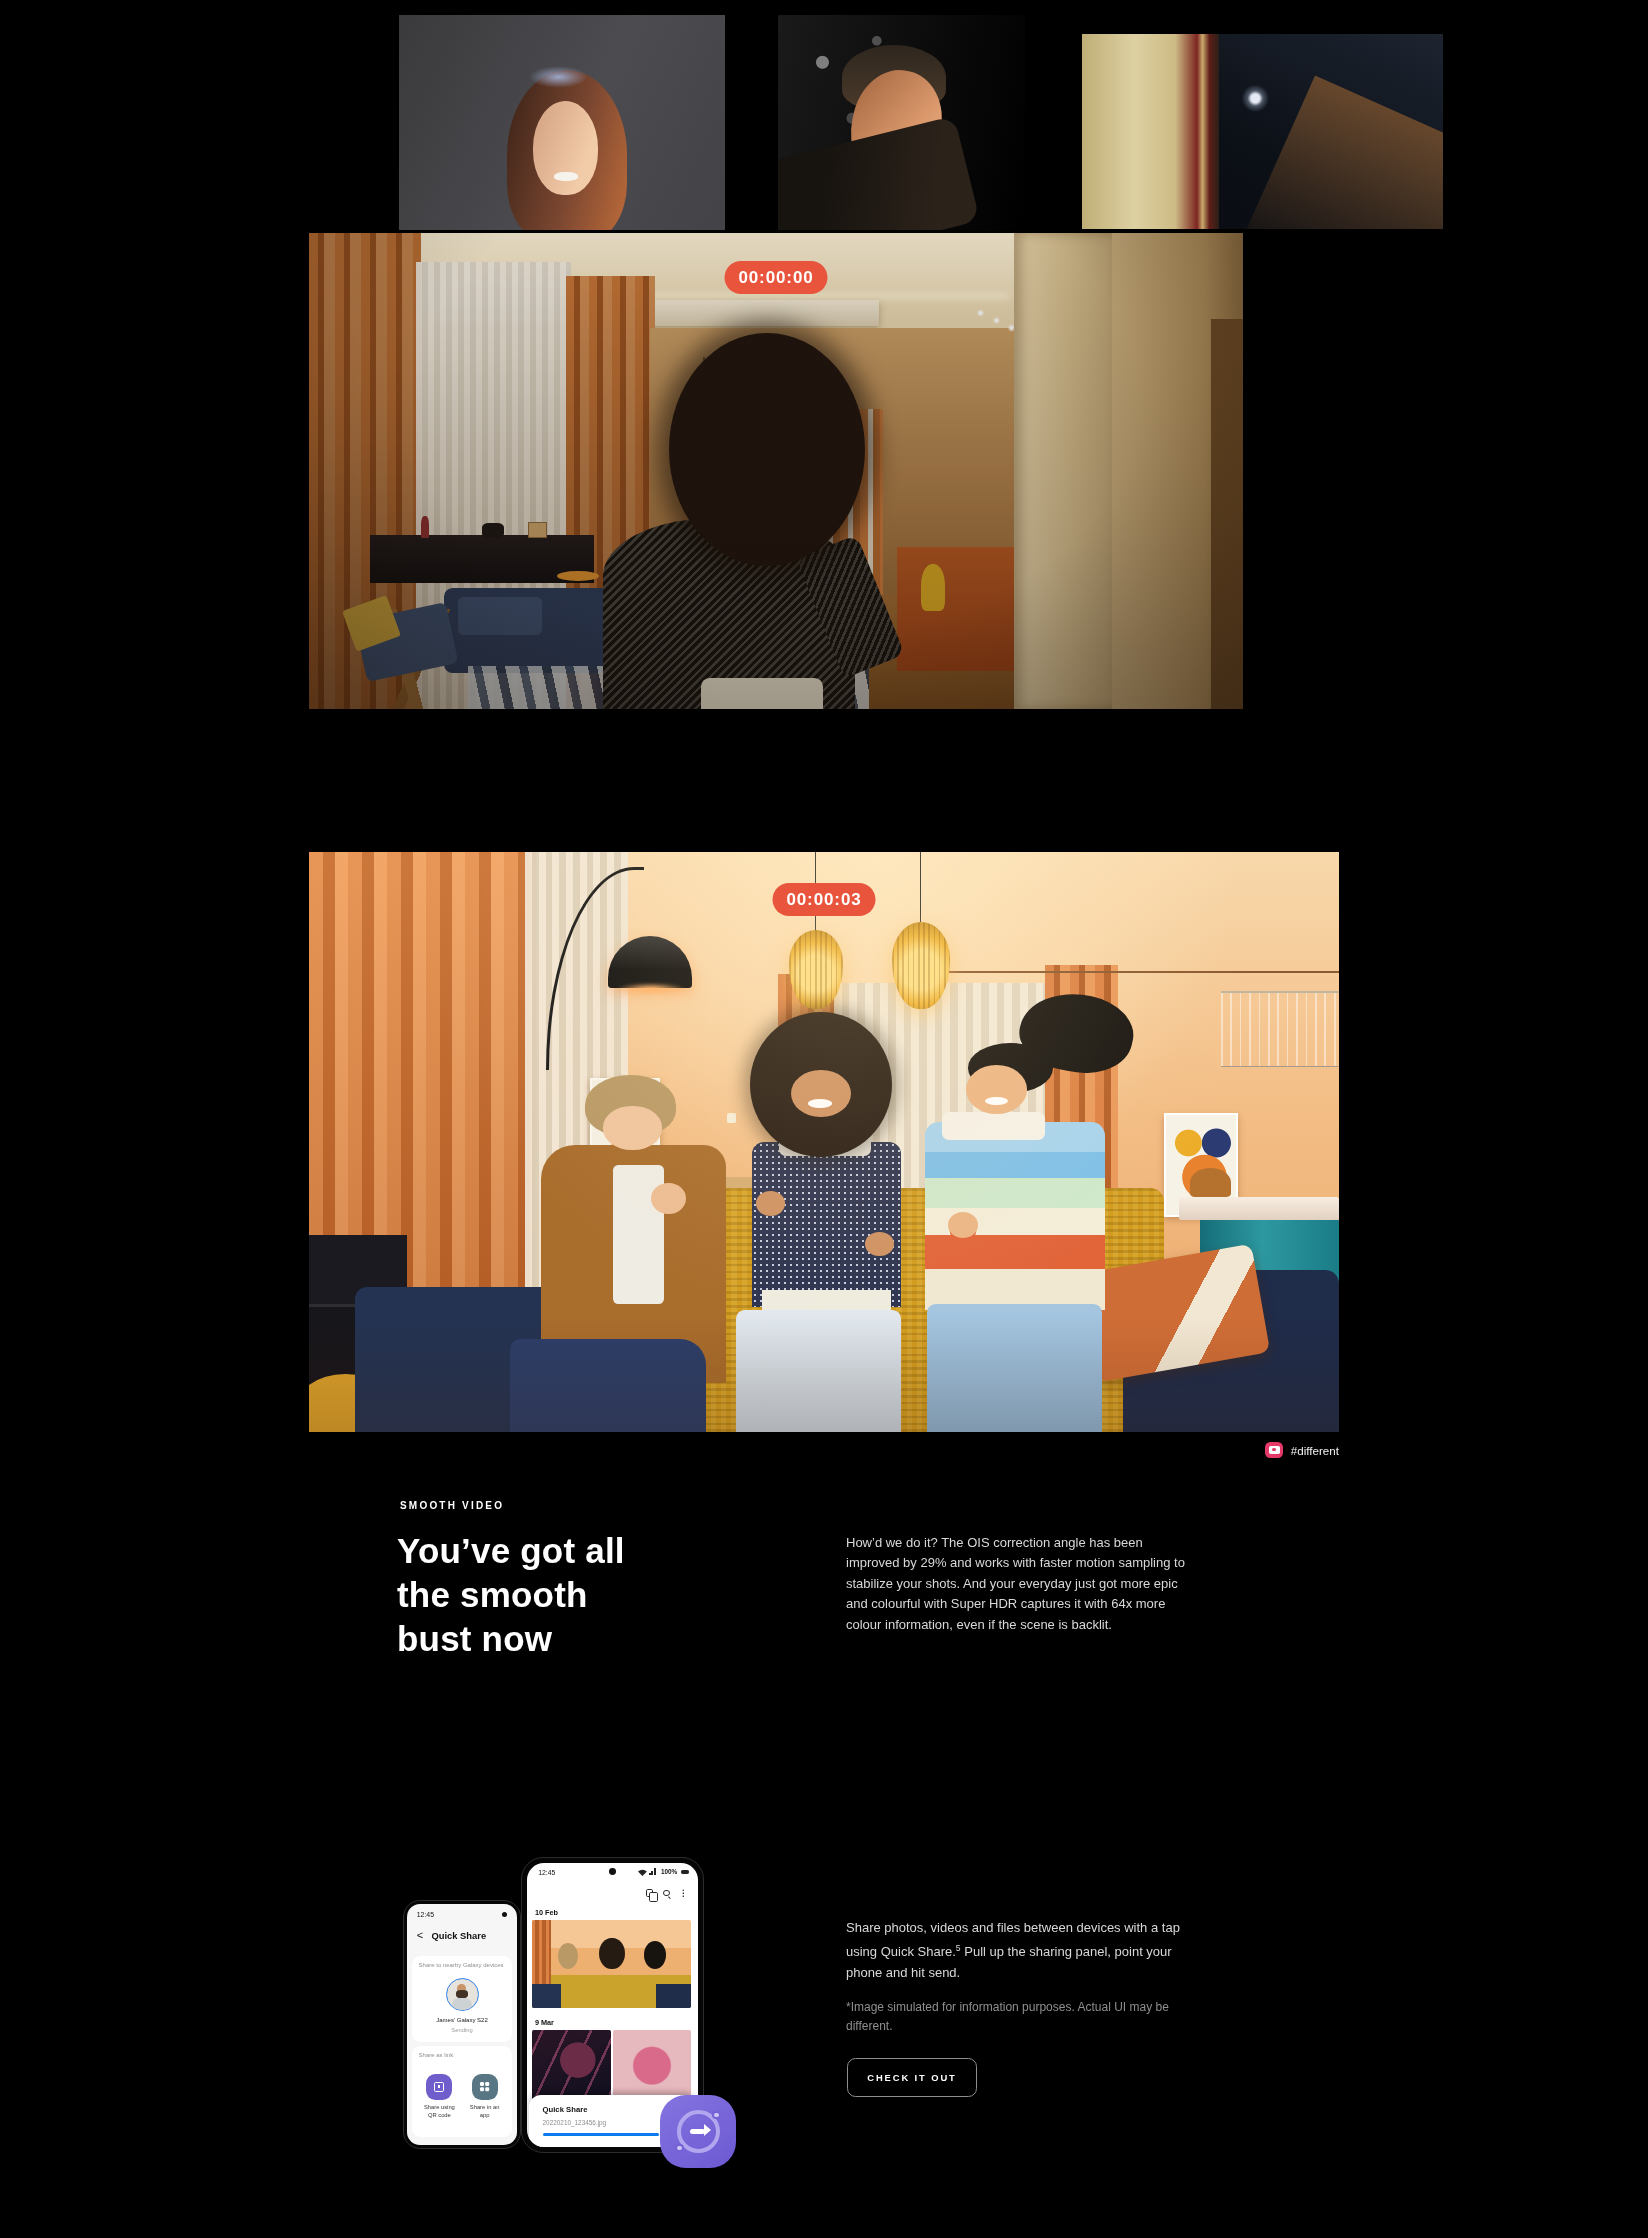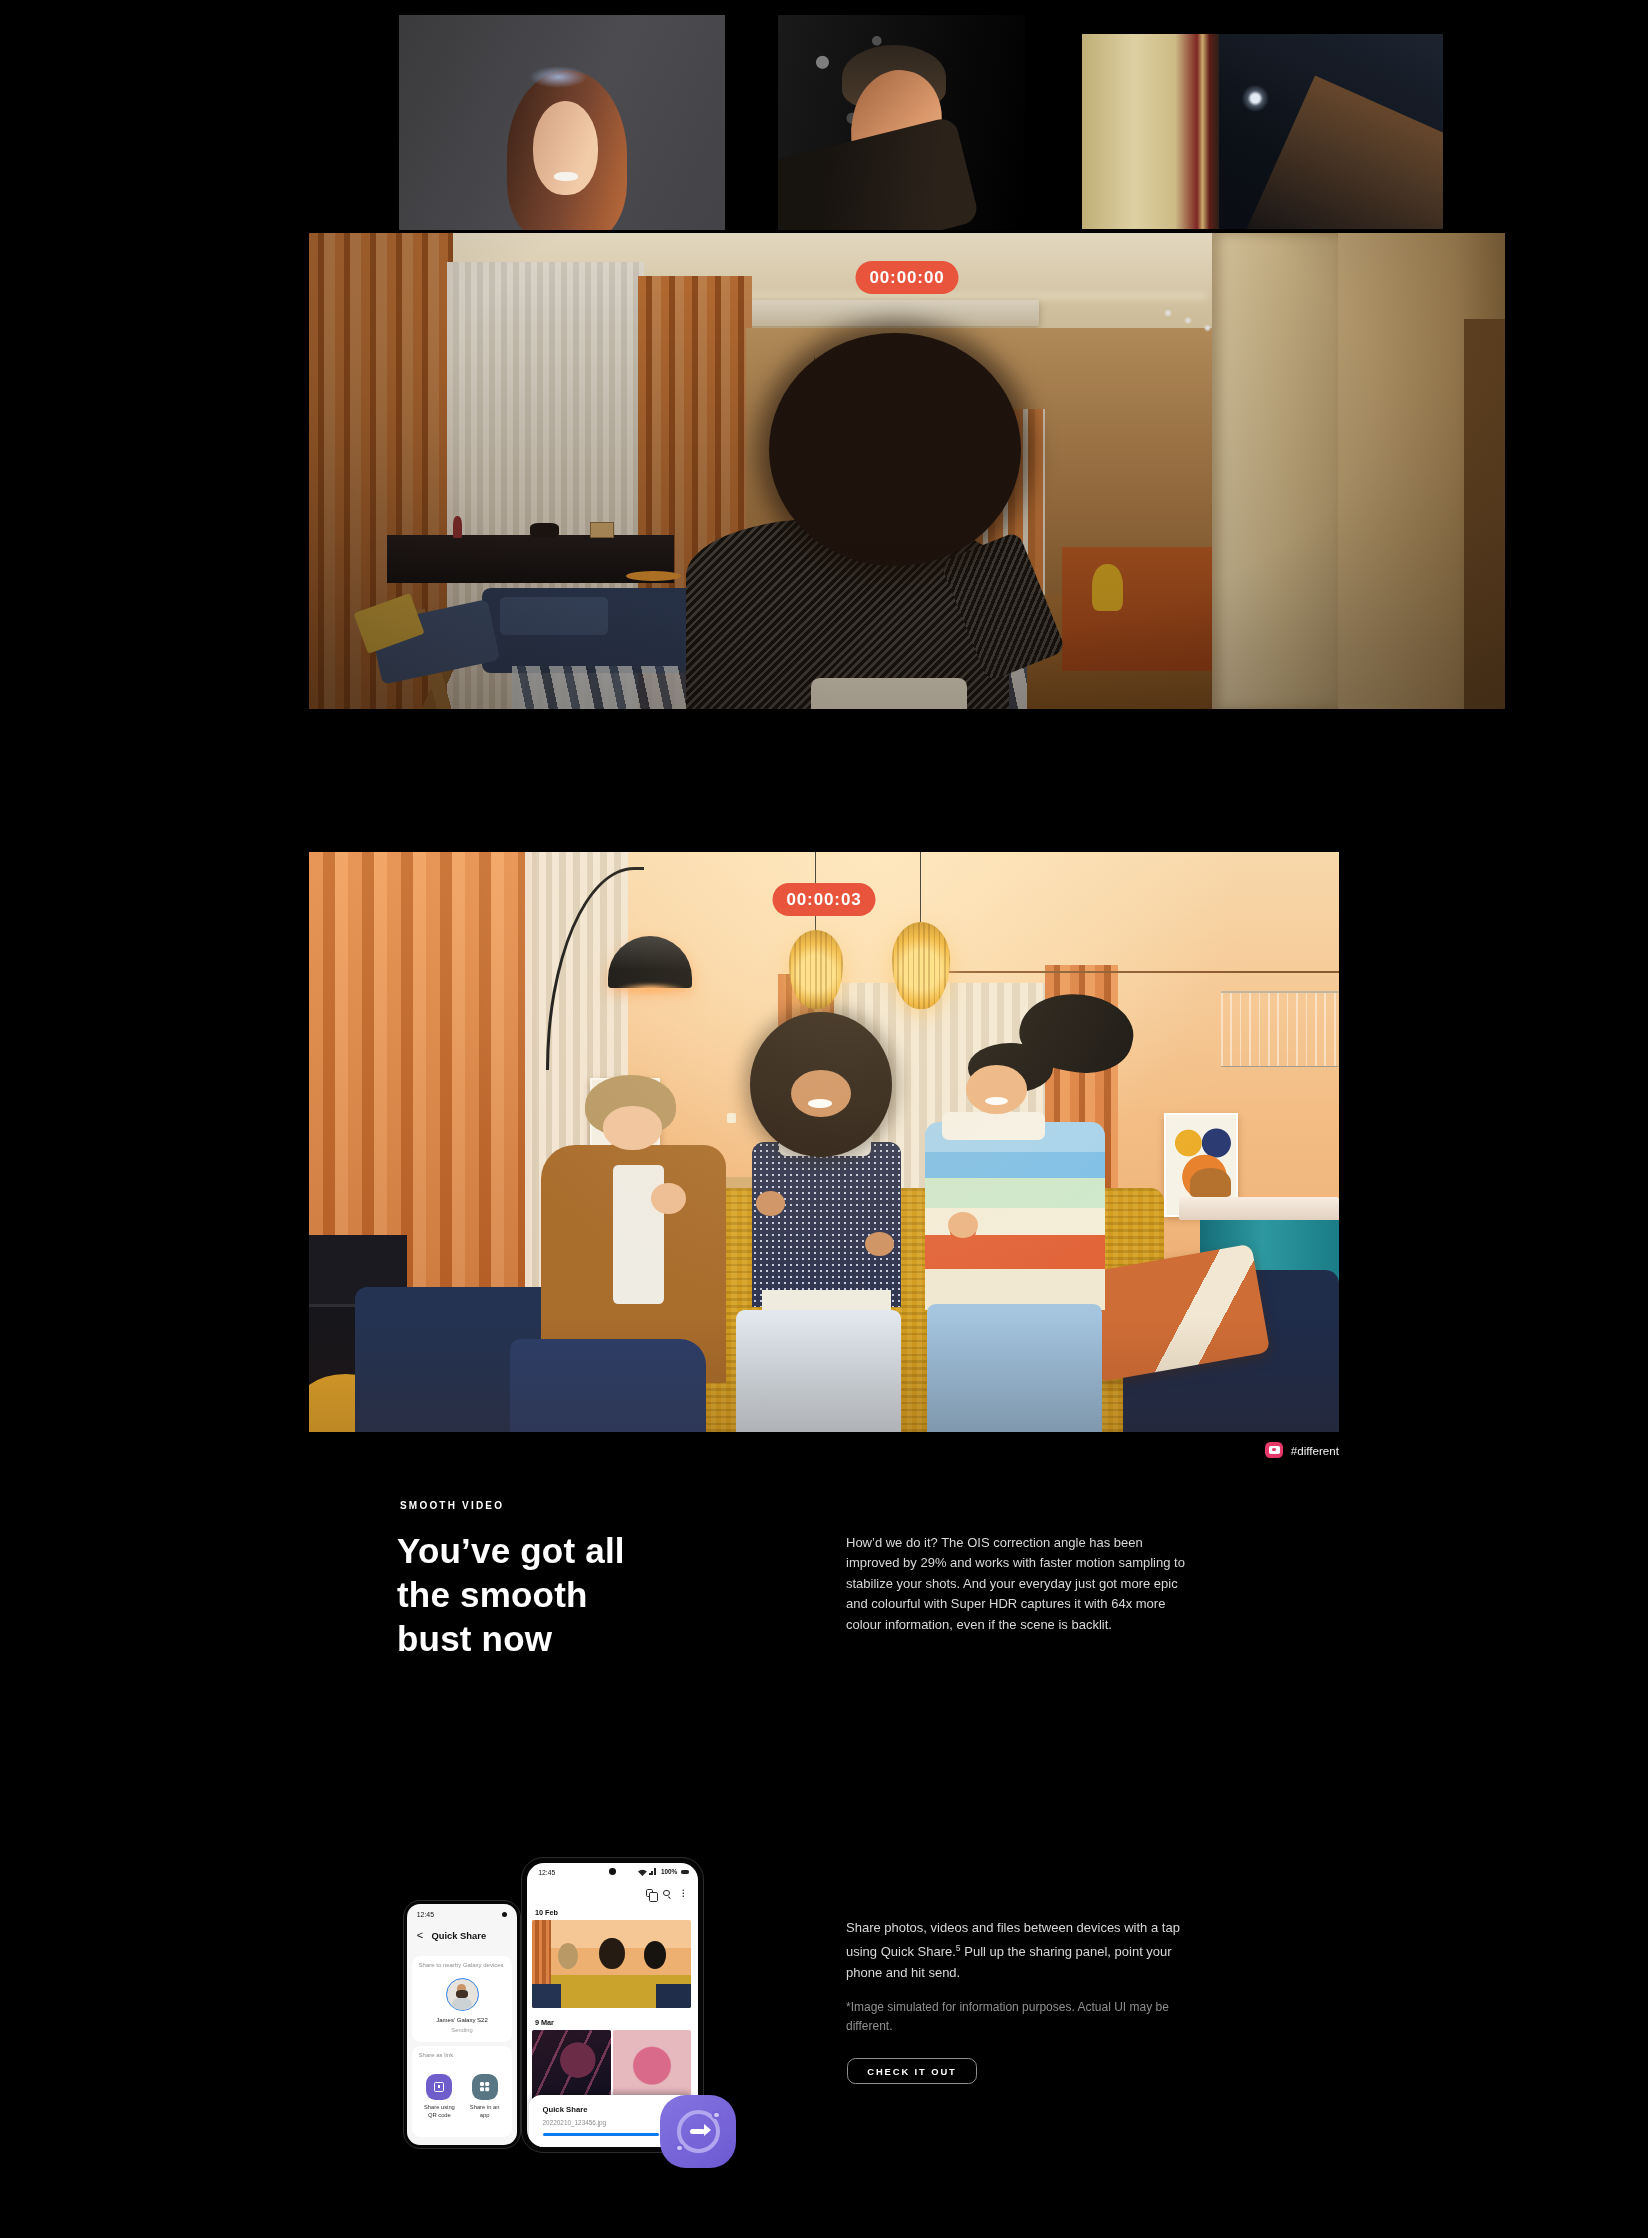--- a/index.html
+++ b/index.html
@@ -41,21 +41,21 @@
     background:
       radial-gradient(circle at 48% 33%,rgba(240,245,255,.95) 0 4.3px,rgba(180,200,230,.35) 7.7px,rgba(0,0,0,0) 13.7px),
       linear-gradient(205deg,#1d2430 0%,#0c1017 55%,#090c11 100%); }
   .t3-beam { left:52%; top:40%; width:60%; height:90%; transform:rotate(24deg);
     background:linear-gradient(180deg,rgba(122,82,46,.8),rgba(60,38,20,.2)); }
   .t3-plank { left:0; top:0; width:38%; height:100%;
     background:linear-gradient(90deg,#bfae76 0%,#ddd0a2 38%,#cdbb85 68%,#7d2621 84%,#caa96b 88%,#5f1d18 93%,#2a2017 100%); }
 
   
   .vframe { position:absolute; overflow:hidden; background:#201507; }
-  #video1 { left:309px; top:233px; width:1196px; height:476px;
+  #video1 { left:309px; top:233px; width:934px; height:476px;
     background:linear-gradient(180deg,#f2e3c0 0%,#e3cfa4 35%,#d2ba8c 100%); }
   #video2 { left:309px; top:852px; width:1030px; height:580px;
     background:
       radial-gradient(ellipse at 55% 0%,#ffe9c2 0%,rgba(255,233,194,0) 45%),
       linear-gradient(180deg,#f8d8ab 0%,#f3bd85 45%,#eaa667 100%); }
   .scene > div { position:absolute; }
   .timer { position:absolute; left:50%; transform:translateX(-50%); width:103px; height:33px;
     background:#e9543d; border-radius:17px; display:flex; align-items:center; justify-content:center;
     color:#fff; font-size:17px; font-weight:bold; letter-spacing:0.9px; z-index:40; }
 
@@ -253,21 +253,21 @@
   
   #eyebrow { left:400px; top:1500px; color:#fff; font-size:10px; font-weight:bold; letter-spacing:2.2px; }
   #headline { left:397px; top:1529px; color:#fff; font-size:35px; font-weight:bold; line-height:44px; letter-spacing:0.2px; }
   #bodycopy { left:846px; top:1533px; width:346px; color:#d8d8d8; font-size:13px; line-height:20.4px; }
   #bodycopy p + p { margin-top:23px; }
 
   
   #sharecopy { left:846px; top:1918px; width:350px; color:#d8d8d8; font-size:13px; line-height:20.4px; }
   #sharecopy sup { font-size:8.6px; }
   #disclaimer { left:846px; top:1998px; width:369px; color:#8f8f8f; font-size:12px; line-height:19px; }
-  #cta { left:847px; top:2058px; width:130px; height:26px; border:0.9px solid #8f8f8f; border-radius:8.6px;
+  #cta { left:847px; top:2058px; width:130px; height:39px; border:0.9px solid #8f8f8f; border-radius:8.6px;
     background:transparent; color:#fff; font-size:9.4px; font-weight:bold; letter-spacing:1.9px;
     display:flex; align-items:center; justify-content:center; cursor:pointer;
     font-family:"Liberation Sans", sans-serif; }
 
   
   .phone { position:absolute; background:#060606; border:1.7px solid #2c2c2c; }
   #phoneL { left:403px; top:1900px; width:118px; height:249px; border-radius:17px; z-index:2; }
   #phoneL .screen { position:absolute; inset:3.4px; background:#f6f6f6; border-radius:13px; overflow:hidden; }
   #phoneR { left:521px; top:1857px; width:183px; height:296px; border-radius:22px; z-index:3; }
   #phoneR .screen { position:absolute; inset:5.2px; background:#fff; border-radius:17px; overflow:hidden; }

